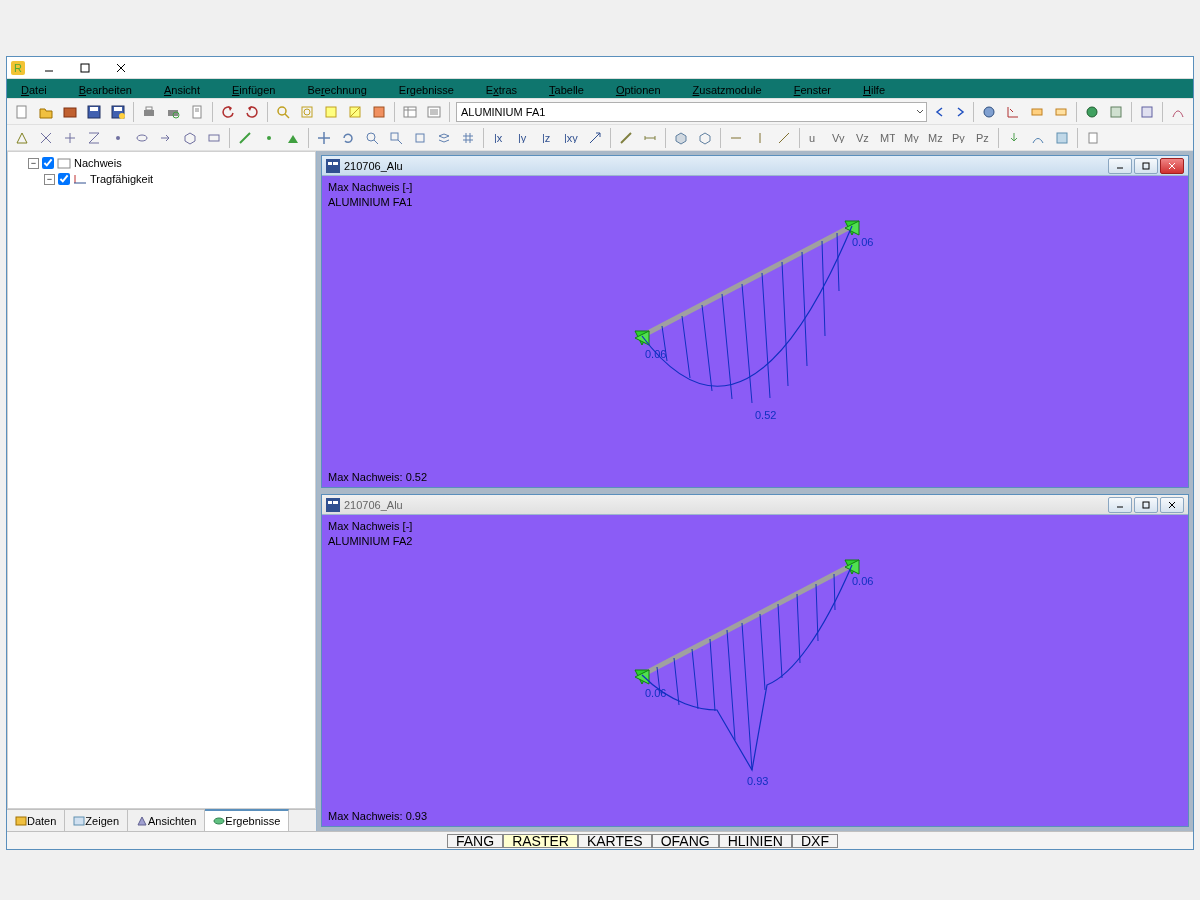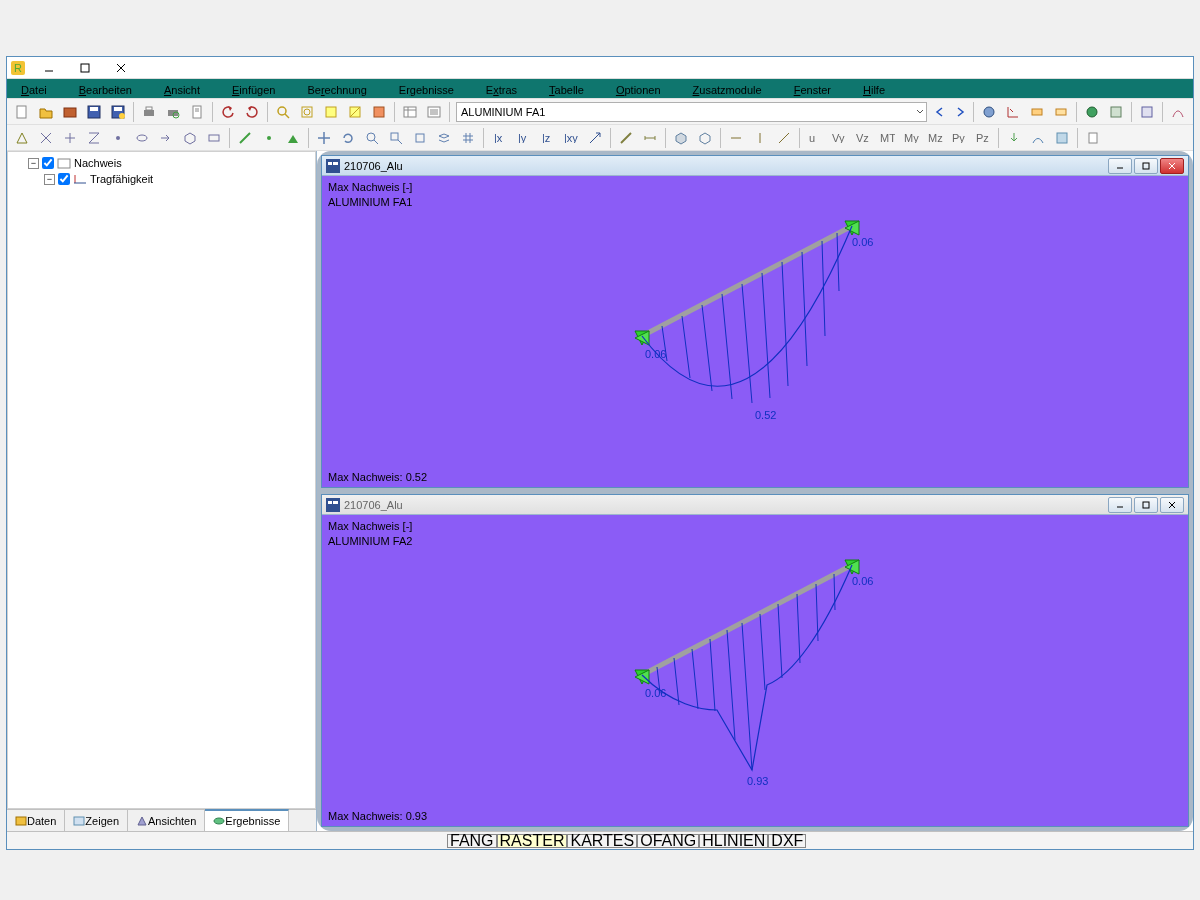--- a/index.html
+++ b/index.html
@@ -34,34 +34,34 @@
 .tree li { padding: 1px 0; display: flex; align-items: center; gap: 3px; flex-wrap: wrap; }
 .tree li > ul { width: 100%; }
 .tree .toggle { width: 11px; height: 11px; border: 1px solid #888; display: inline-flex; align-items: center; justify-content: center; font-size: 9px; line-height: 1; cursor: default; background:#fff; }
 .tree input[type=checkbox] { width: 12px; height: 12px; }
 .tree .nicon { width: 14px; height: 12px; display: inline-block; }
 
 .navtabs { height: 22px; background: #f0f0f0; border-top: 1px solid #c0c0c0; display: flex; }
 .navtabs .ntab { flex: 0 0 auto; padding: 2px 8px; display: flex; align-items: center; border-right: 1px solid #c0c0c0; cursor: default; }
 .navtabs .ntab.active { background: #fff; border-top: 2px solid #5a8fbc; margin-top: -1px; }
 
-.mdi { flex: 1; background: #a9b8c7; display: flex; flex-direction: column; gap: 6px; padding: 4px; overflow: hidden; border-radius: 14px; }
+.mdi { flex: 1; background: #a9b8c7; display: flex; flex-direction: column; gap: 6px; padding: 4px; overflow: hidden; }
 .mdiwin { flex: 1; border: 1px solid #5a8fbc; background: #fff; display: flex; flex-direction: column; min-height: 0; }
 .mdihdr { height: 20px; background: linear-gradient(#e3eef8,#c9dcee); display: flex; align-items: center; padding: 0 4px; border-bottom: 1px solid #9cb6ce; }
 .mdihdr .mtitle { flex: 1; padding-left: 4px; }
 .mdihdr .mbtns { display: flex; gap: 2px; }
 .mdihdr .mbtn { width: 24px; height: 16px; border: 1px solid #8aa6c1; background: linear-gradient(#f6f9fc,#d6e3ef); display: flex; align-items: center; justify-content: center; border-radius: 2px; }
 .mdihdr .mbtn.close { background: linear-gradient(#f08585,#d03030); border-color: #a02020; color: #fff; }
 .mdihdr.inactive { background: linear-gradient(#f0f0f0,#e0e0e0); color: #666; }
 .viewport { flex: 1; position: relative; background: #8b5cf6; overflow: hidden; }
 .vinfo { position: absolute; left: 6px; top: 4px; line-height: 1.35; }
 .vfoot { position: absolute; left: 6px; bottom: 4px; }
 
 .statusbar { height: 18px; background: #f4f4f4; border-top: 1px solid #c0c0c0; display: flex; align-items: center; padding-left: 440px; gap: 0; }
-.statusbar .cell { border: 1px solid #888; padding: 0 2px; height: 14px; display: flex; align-items: center; font-size: 16px; background:#f4f4f4; }
+.statusbar .cell { border: 1px solid #888; padding: 0 8px; height: 14px; display: flex; align-items: center; font-size: 14px; background:#f4f4f4; }
 .statusbar .cell.active { background: #ffffd0; }
 
 
 svg { display: block; }
 </style>
 </head>
 <body>
 
 <div class="outer">
 

